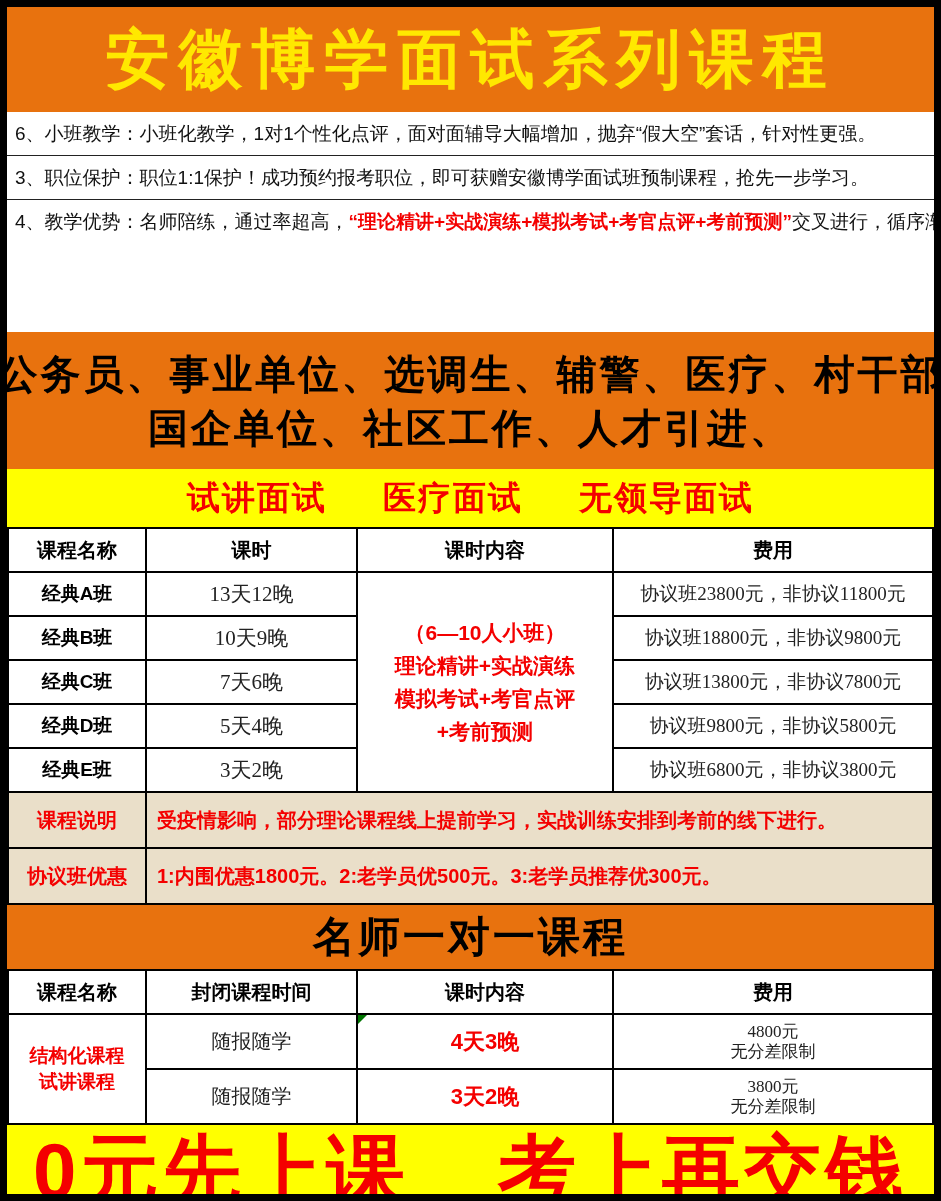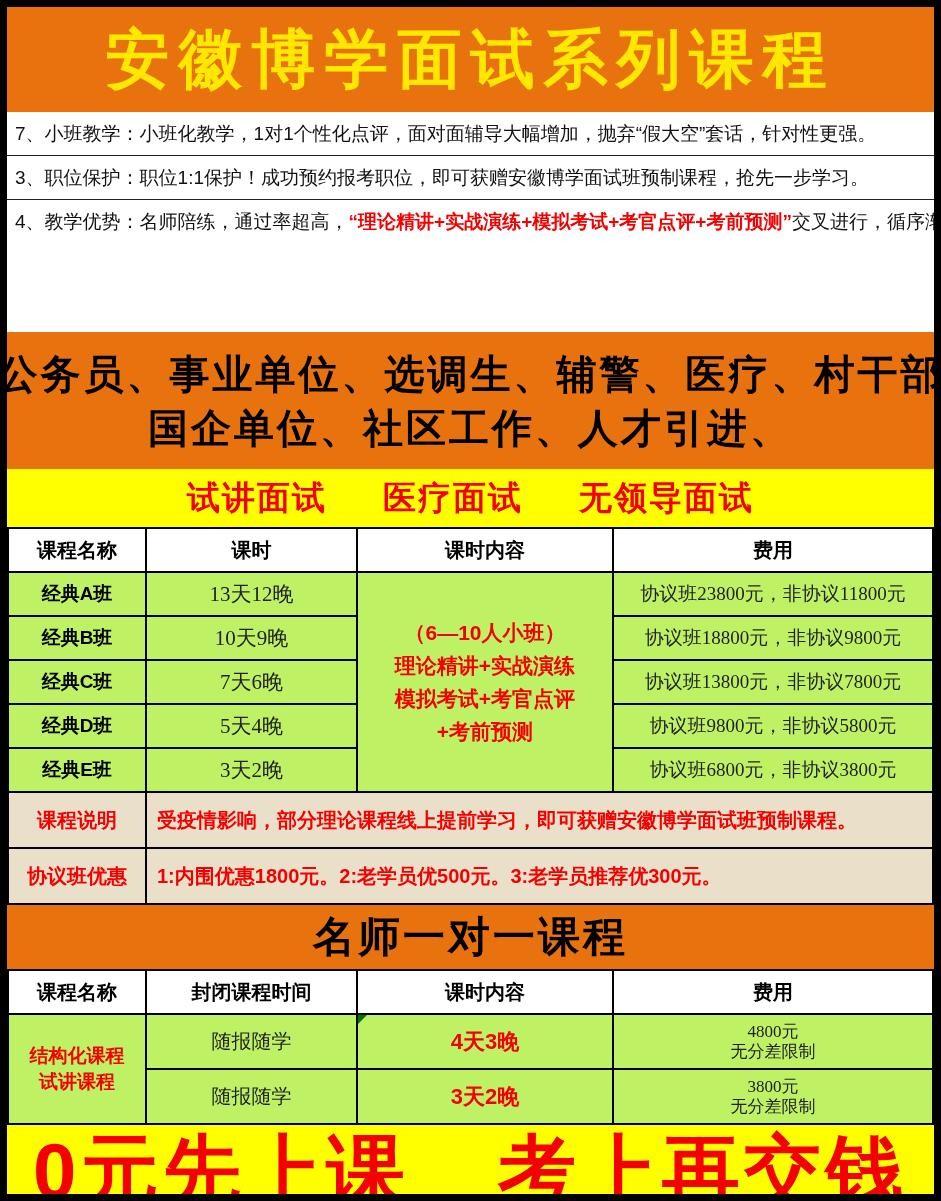--- a/index.html
+++ b/index.html
@@ -1,18 +1,18 @@
 <!DOCTYPE html>
 <html><head>
 <meta charset="utf-8">
 <style>
   * { margin:0; padding:0; box-sizing:border-box; }
   body { background:#888; font-family:"Liberation Sans","DejaVu Sans",sans-serif; }
   .poster{
-    width:941px; height:1201px; background:#bef264;
+    width:941px; height:1201px; background:#ffffff;
     border:7px solid #000; display:flex; flex-direction:column; overflow:hidden;
   }
   .sec{ flex:none; }
 
   
   .hdr{ height:105px; background:#E8720E; display:flex; align-items:center; justify-content:center; }
   .hdr .title{
     color:#FFE800; font-size:64px; font-weight:900; letter-spacing:9px;
     font-family:"DejaVu Sans","Liberation Sans",sans-serif; white-space:nowrap;
   }
@@ -82,21 +82,21 @@
 <body>
 
 <div class="poster">
 
   <div class="sec hdr">
     <div class="title">安徽博学面试系列课程</div>
   </div>
 
   <div class="sec features">
     <div class="feature">
-      <span>7、小班教学：小班化教学，1对1个性化点评，面对面辅导大幅增加，抛弃“假大空”套话，针对性更强。</span>
+      <span>6、小班教学：小班化教学，1对1个性化点评，面对面辅导大幅增加，抛弃“假大空”套话，针对性更强。</span>
     </div>
     <div class="feature">
       <span>3、职位保护：职位1:1保护！成功预约报考职位，即可获赠安徽博学面试班预制课程，抢先一步学习。</span>
     </div>
     <div class="feature">
       <span>4、教学优势：名师陪练，通过率超高，</span>
         <span class="red">“理论精讲+实战演练+模拟考试+考官点评+考前预测”</span>
         <span>交叉进行，循序渐进。</span>
     </div>
   </div>
@@ -154,21 +154,21 @@
         <td class="hrs serif">5天4晚</td>
         <td class="fee serif">协议班9800元，非协议5800元</td>
       </tr>
       <tr class="course-row">
         <td class="cls">经典E班</td>
         <td class="hrs serif">3天2晚</td>
         <td class="fee serif">协议班6800元，非协议3800元</td>
       </tr>
       <tr class="note">
         <td class="lbl">课程说明</td>
-        <td class="txt" colspan="3">受疫情影响，部分理论课程线上提前学习，即可获赠安徽博学面试班预制课程。</td>
+        <td class="txt" colspan="3">受疫情影响，部分理论课程线上提前学习，实战训练安排到考前的线下进行。</td>
       </tr>
       <tr class="note">
         <td class="lbl">协议班优惠</td>
         <td class="txt" colspan="3">1:内围优惠1800元。2:老学员优500元。3:老学员推荐优300元。</td>
       </tr>
     </tbody>
   </table>
 
   <div class="sec banner2">
     <div class="txt">名师一对一课程</div>

